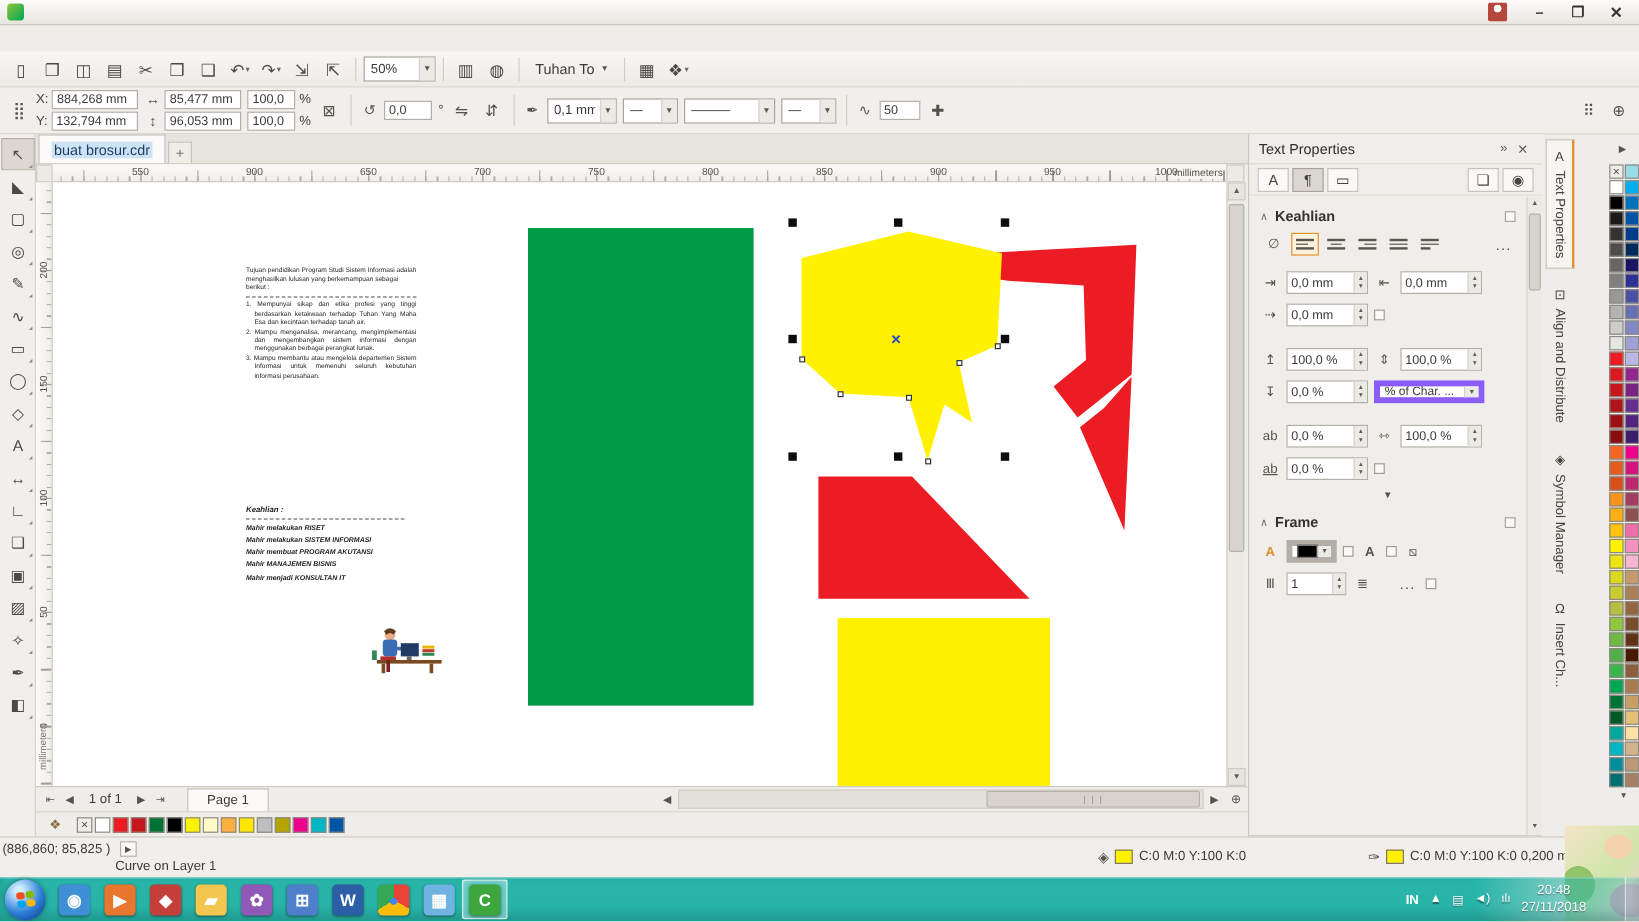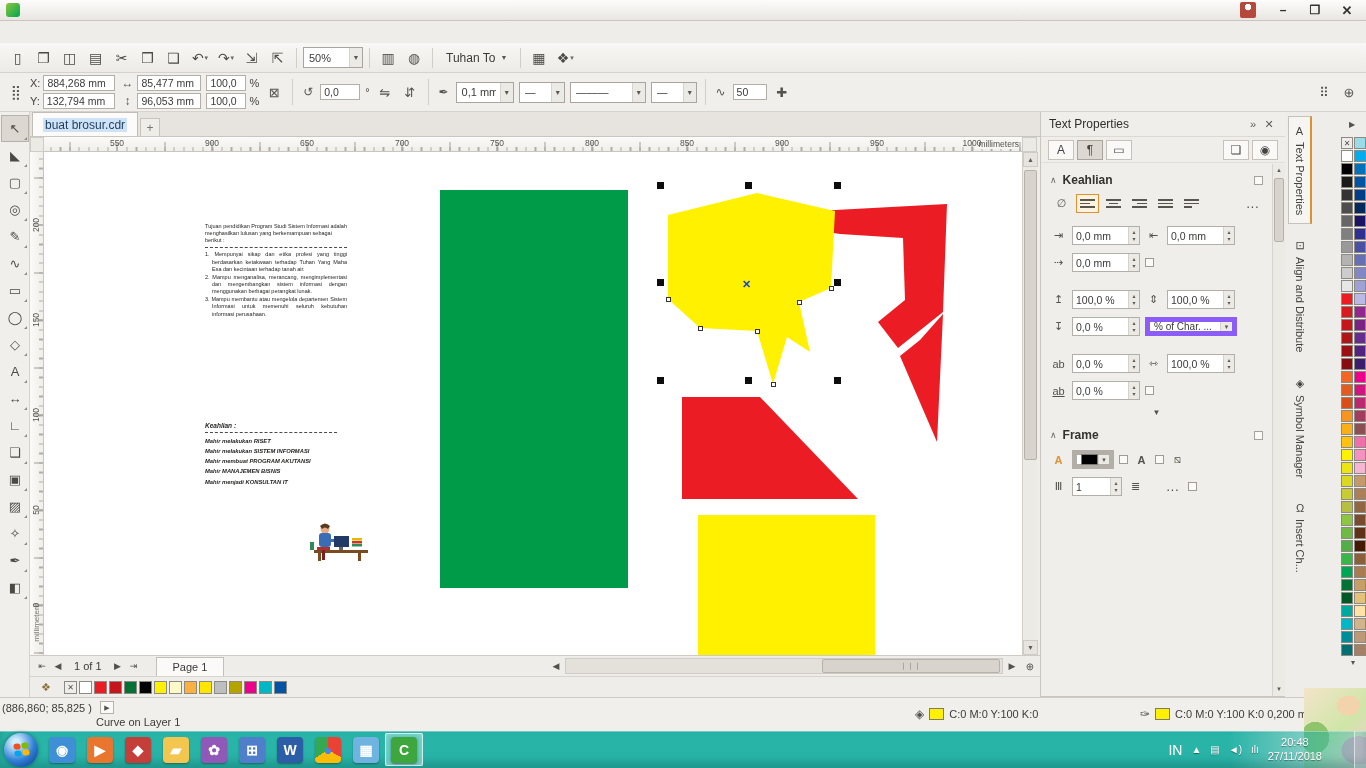--- a/index.html
+++ b/index.html
@@ -189,21 +189,21 @@
  background:radial-gradient(circle at 35% 28%,#cfeeff 0 10%,#2f7fd6 55%,#0a3d8c 95%);box-shadow:0 0 4px rgba(0,0,0,.4)}
 .flag{width:15px;height:13px;display:grid;grid-template-columns:7px 7px;gap:1px;transform:rotate(-8deg)}
 .flag span{border-radius:35% 45% 40% 45%}
 .flag span:nth-child(1){background:#f25022}.flag span:nth-child(2){background:#7fba00}
 .flag span:nth-child(3){background:#00a4ef}.flag span:nth-child(4){background:#ffb900}
 .task-ico{width:38px;height:33px;margin:2px 0;border-radius:3px;display:flex;align-items:center;justify-content:center;flex:0 0 auto}
 .task-ico .tibg{width:26px;height:26px;border-radius:4px;display:flex;align-items:center;justify-content:center;box-shadow:0 1px 2px rgba(0,0,0,.35)}
 .task-ico .tig{font-size:14px;color:#fff;font-weight:bold;line-height:1}
 .task-ico.active{background:rgba(255,255,255,.22);box-shadow:inset 0 0 0 1px rgba(255,255,255,.65),inset 0 0 8px rgba(255,255,255,.5);border-radius:2px}
 .tray{position:absolute;right:44px;top:0;height:37px;display:flex;align-items:center;gap:9px;color:#fff;z-index:41}
-.tray .lang{font-size:14px;font-weight:normal}
+.tray .lang{font-size:11px;font-weight:bold}
 .tray-g{font-size:10px;color:#fff;text-shadow:0 1px 1px rgba(0,0,0,.4)}
 .clock{text-align:center;font-size:11px;line-height:1.25;text-shadow:0 1px 1px rgba(0,0,0,.4)}
 .showdesk{position:absolute;right:0;top:0;width:12px;height:37px;border-left:1px solid rgba(255,255,255,.55);background:rgba(255,255,255,.12);z-index:41}
 </style>
 </head>
 <body>
 
 <div id="root" data-name="coreldraw-window">
 
   <div class="titlebar" data-name="titlebar">

